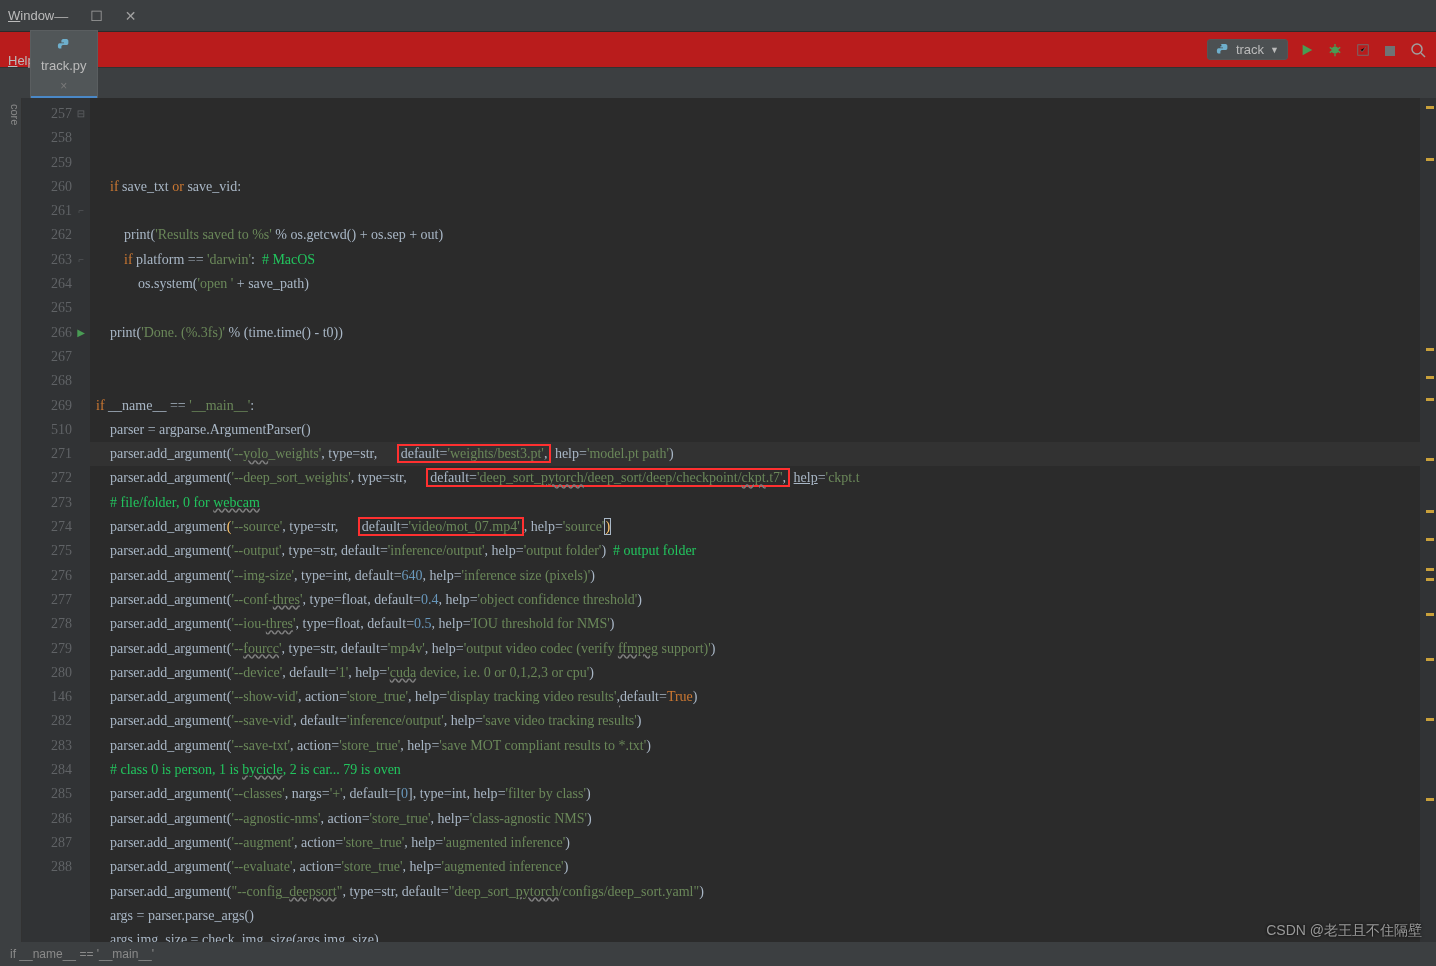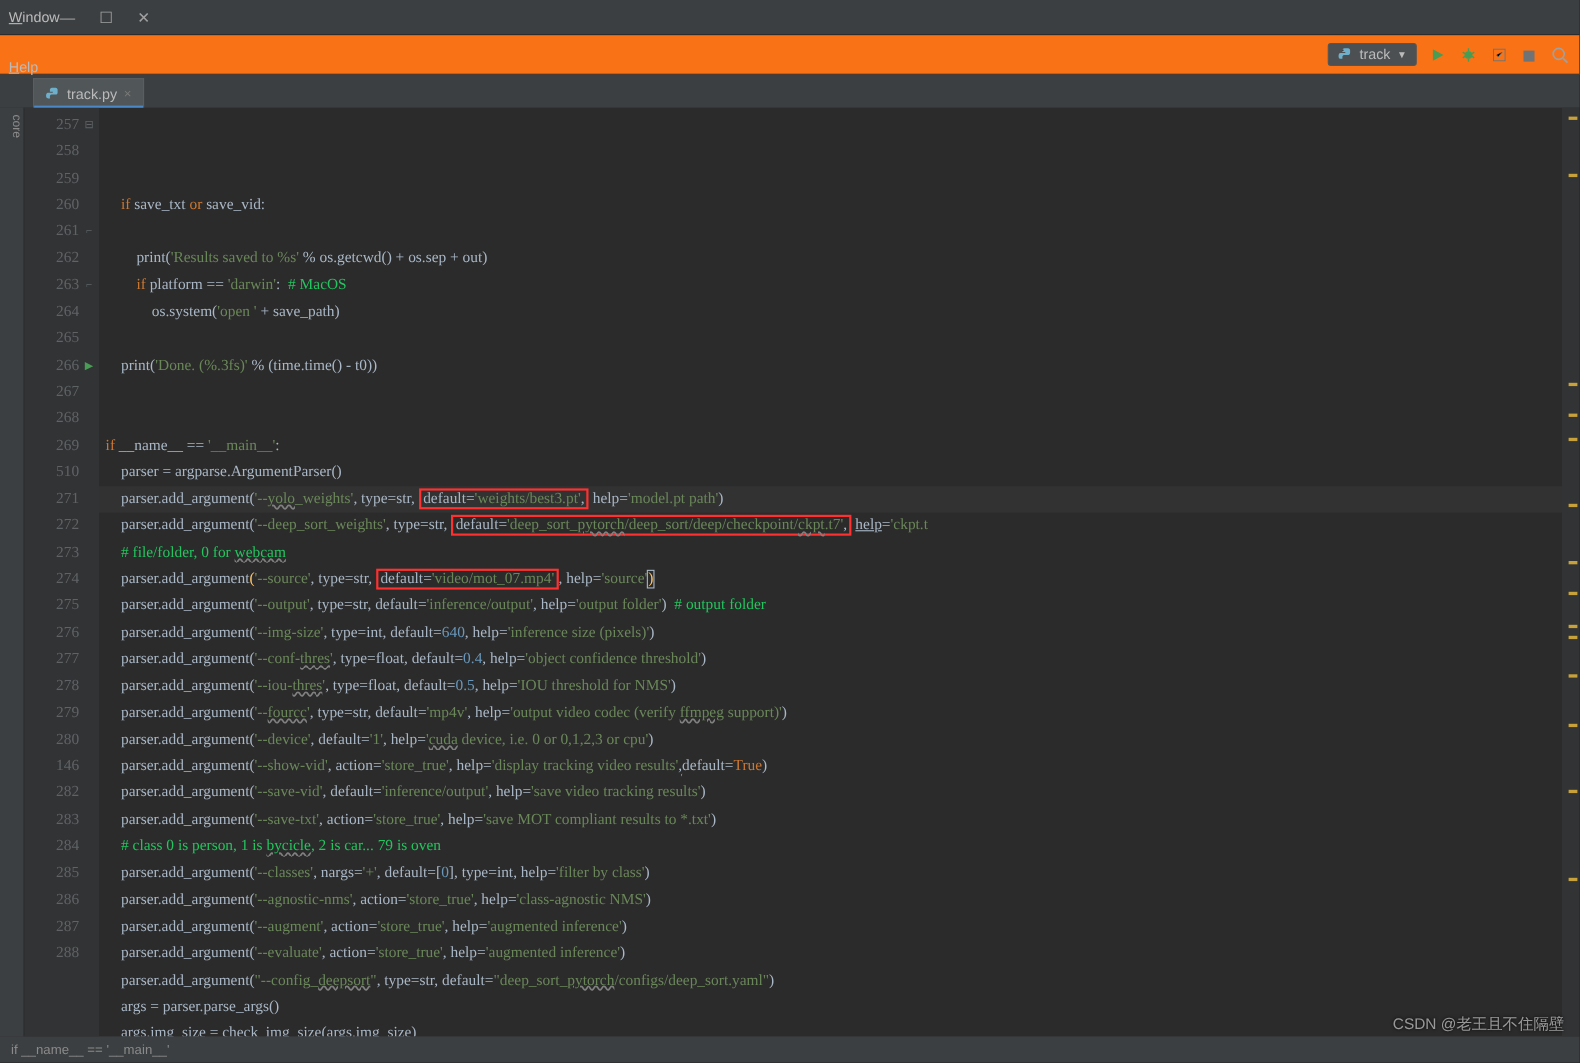--- a/index.html
+++ b/index.html
@@ -22,21 +22,21 @@
   border-bottom: 1px solid #2b2b2b;
 }
 .menubar { display: flex; gap: 30px; color: #bbbbbb; flex-direction: column; }
 .menubar span u { text-decoration: underline; }
 .title-center { flex: 1; text-align: center; color: #767676; font-size: 13px; }
 .window-controls { display: flex; gap: 22px; color: #a0a0a0; font-size: 14px; }
 .window-controls span { cursor: pointer; }
 
 .toolbar {
   height: 36px;
-  background: #f97316;
+  background: #b91c1c;
   display: flex;
   align-items: center;
   justify-content: flex-end;
   padding: 0 10px;
   gap: 12px;
   border-bottom: 1px solid #323232;
 }
 .run-config {
   display: flex; align-items: center; gap: 6px;
   border: 1px solid #555; border-radius: 3px;
@@ -59,21 +59,21 @@
 .tab {
   display: flex; align-items: center; gap: 6px;
   background: #4e5254;
   padding: 5px 10px;
   color: #bbbbbb;
   border-top: 1px solid #5a5e60;
   border-left: 1px solid #5a5e60;
   border-right: 1px solid #5a5e60;
   position: relative;
 }
-.tab.active { background: #515658; }
+.tab.active { background: #515658; flex-direction: column; }
 .tab-underline {
   position: absolute; left: 0; right: 0; bottom: -1px;
   height: 3px; background: #4a88c7;
 }
 .tab .close { color: #7a7a7a; font-size: 12px; }
 
 .main {
   display: flex;
   height: calc(100% - 32px - 36px - 30px - 24px);
 }
@@ -134,20 +134,21 @@
 .cmt { color: #22c55e; }
 .nm { color: #a9b7c6; }
 .num2 { color: #6897bb; }
 .fn { color: #ffc66d; }
 .ul { text-decoration: underline; text-decoration-color: #808080; text-decoration-style: wavy; }
 .ul2 { text-decoration: underline; }
 
 .redbox {
   border: 2px solid #ff3030;
   padding: 0 2px;
+  margin-left: 16px;
 }
 .caret-box { border:1px solid #a9b7c6; padding:0; }
 
 .right-strip {
   width: 16px;
   background: #313335;
   position: relative;
 }
 .right-strip .warn { position:absolute; right:2px; width:8px; height:3px; background:#c9a13b; }
 

